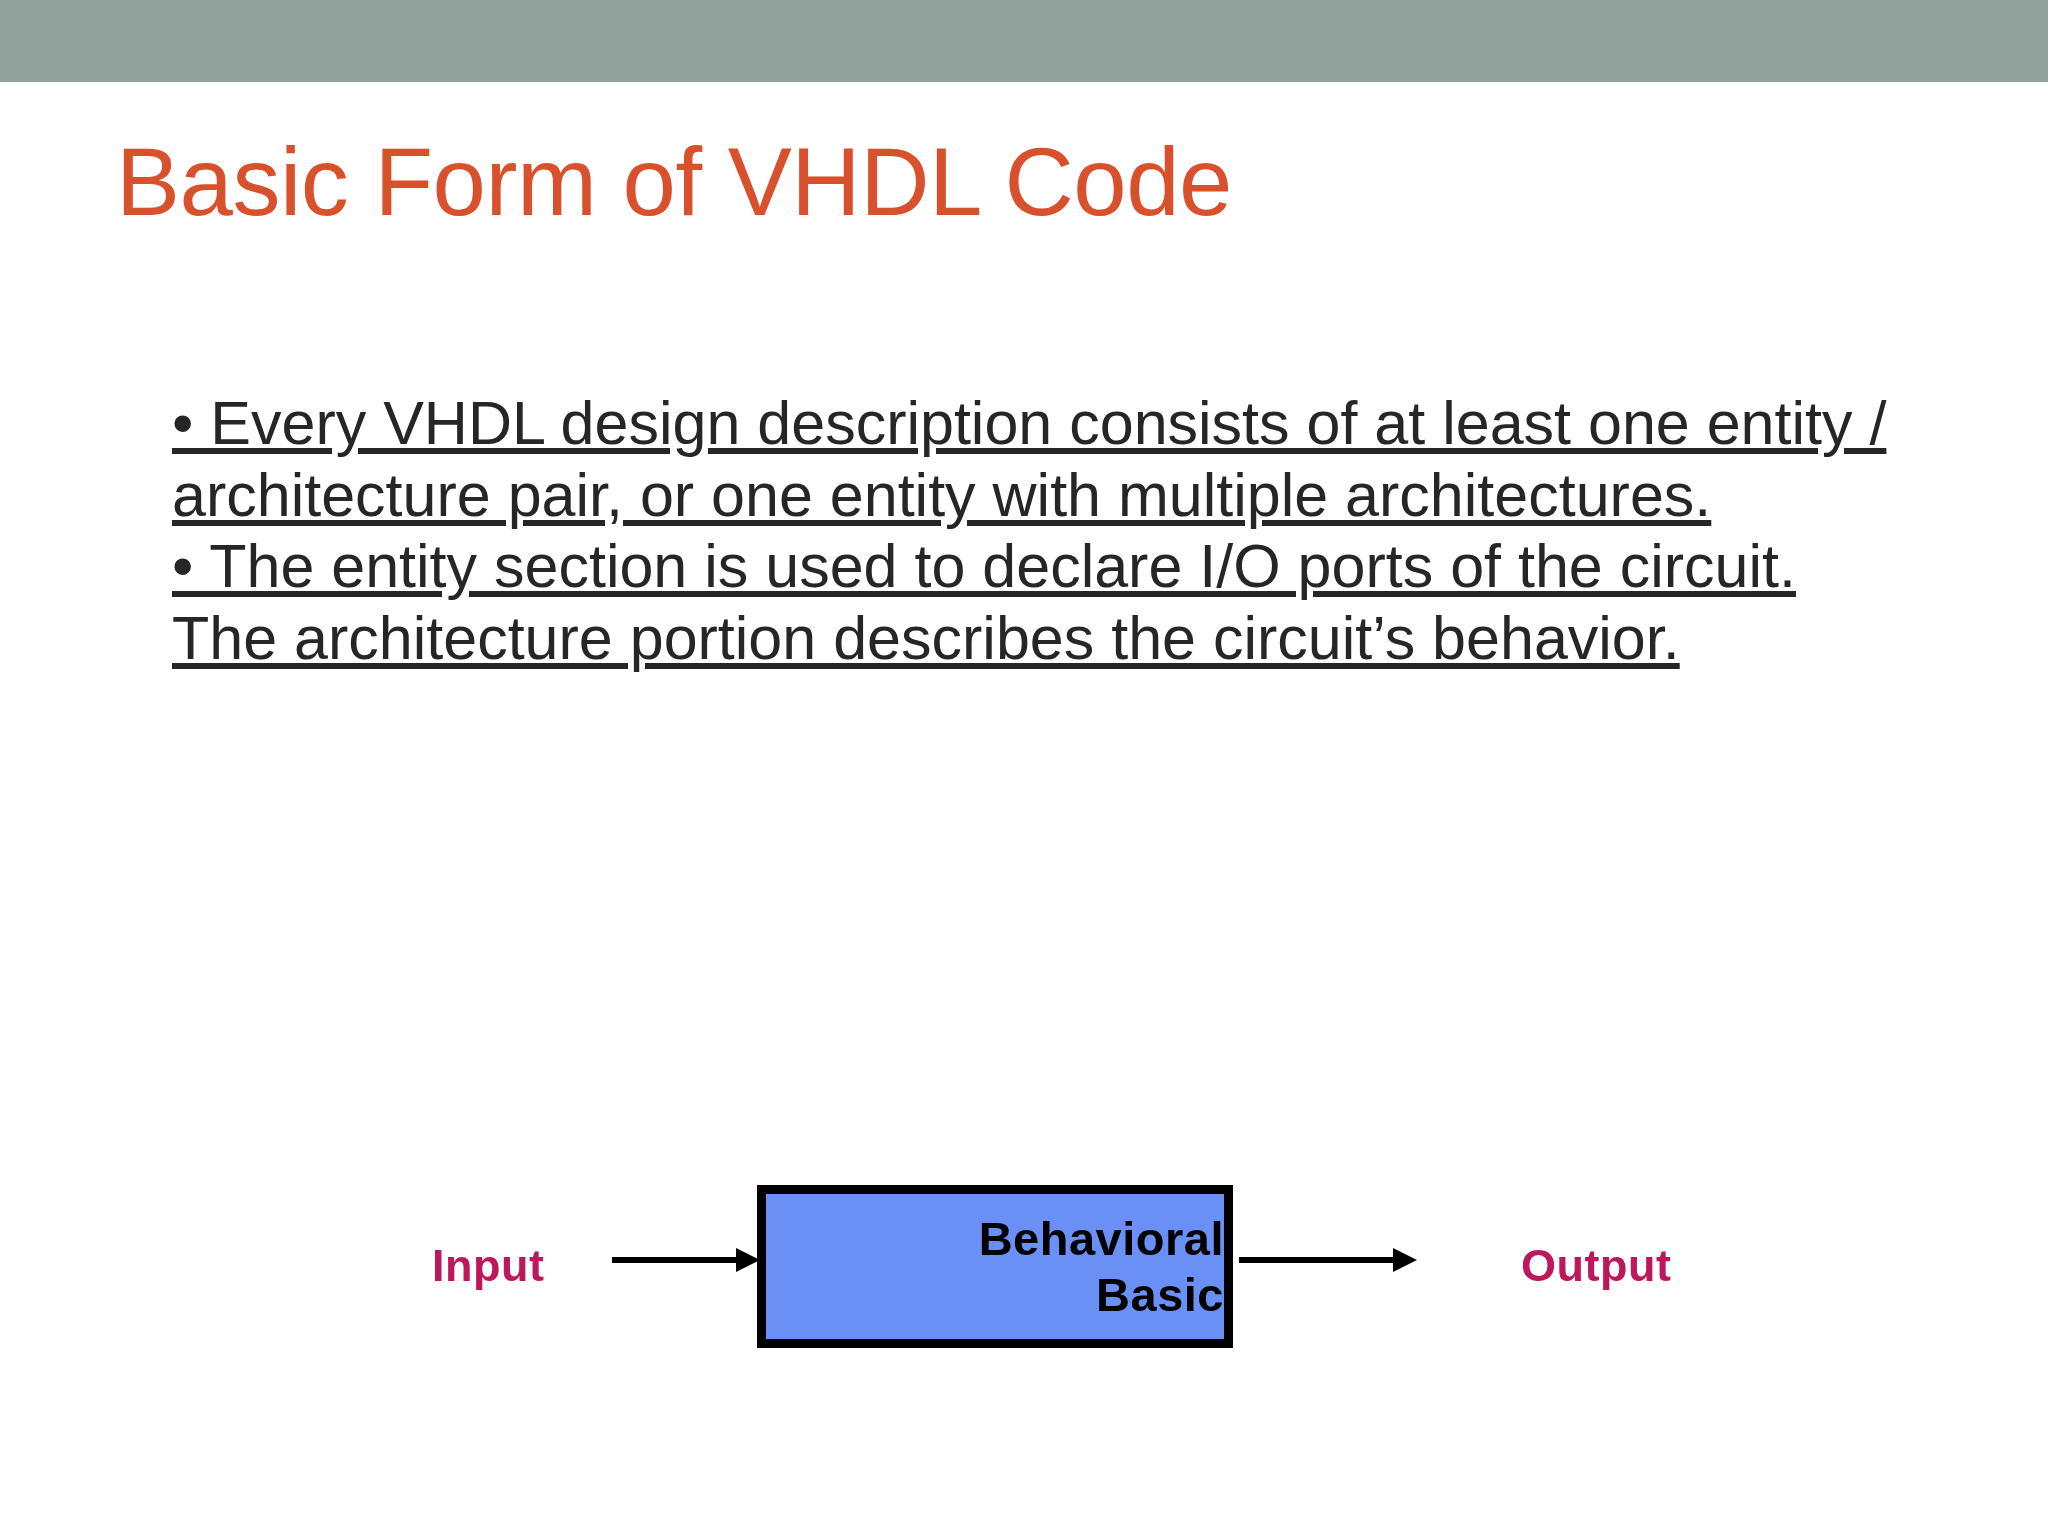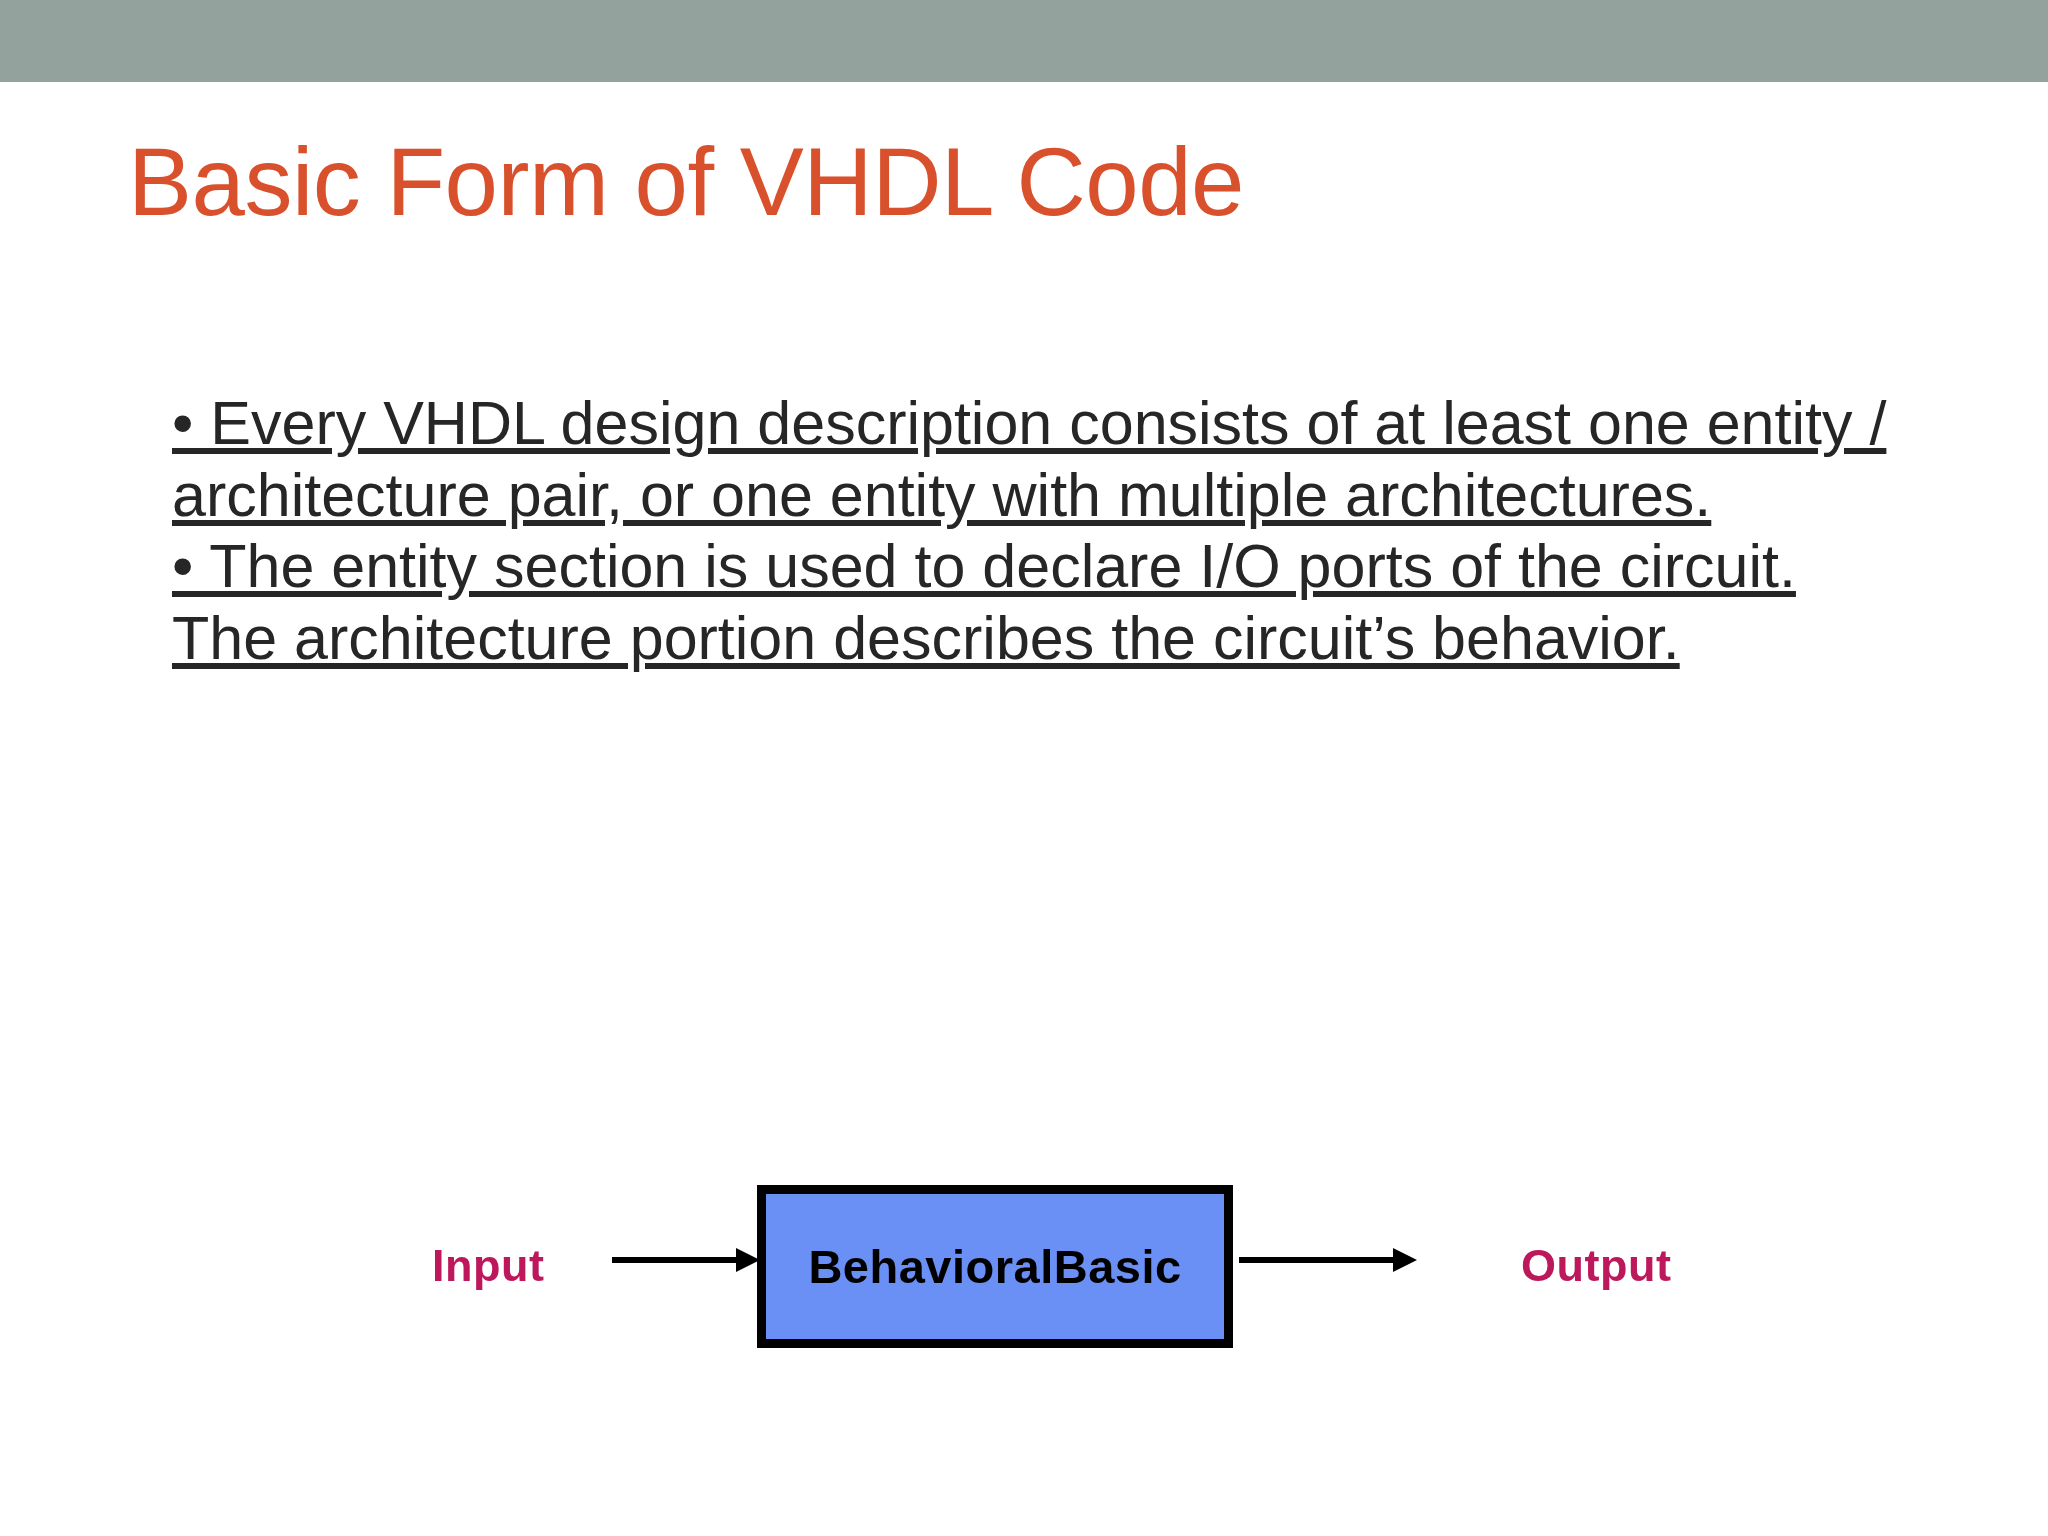--- a/index.html
+++ b/index.html
@@ -21,21 +21,21 @@
     left: 0;
     top: 0;
     width: 2048px;
     height: 82px;
     background: #93a29c;
   }
 
   
   #slide-title {
     position: absolute;
-    left: 128px;
+    left: 116px;
     top: 132px;
     width: 1800px;
     color: #d9512c;
     font-family: "Liberation Sans", sans-serif;
     font-size: 96px;
     font-weight: 400;
     line-height: 1.05;
     letter-spacing: -0.5px;
     white-space: nowrap;
   }
@@ -70,22 +70,22 @@
   #entity-box {
     position: absolute;
     left: 757px;
     top: 1185px;
     width: 476px;
     height: 163px;
     box-sizing: border-box;
     background: #6a90f6;
     border: 9px solid #000000;
     display: flex;
-    flex-direction: row;
-    align-items: center;
+    flex-direction: column;
+    align-items: flex-end;
     justify-content: center;
   }
   #entity-box .entity-line {
     color: #000000;
     font-family: "Liberation Sans", sans-serif;
     font-weight: bold;
     font-size: 47px;
     line-height: 1.18;
     letter-spacing: 0.5px;
     white-space: nowrap;

